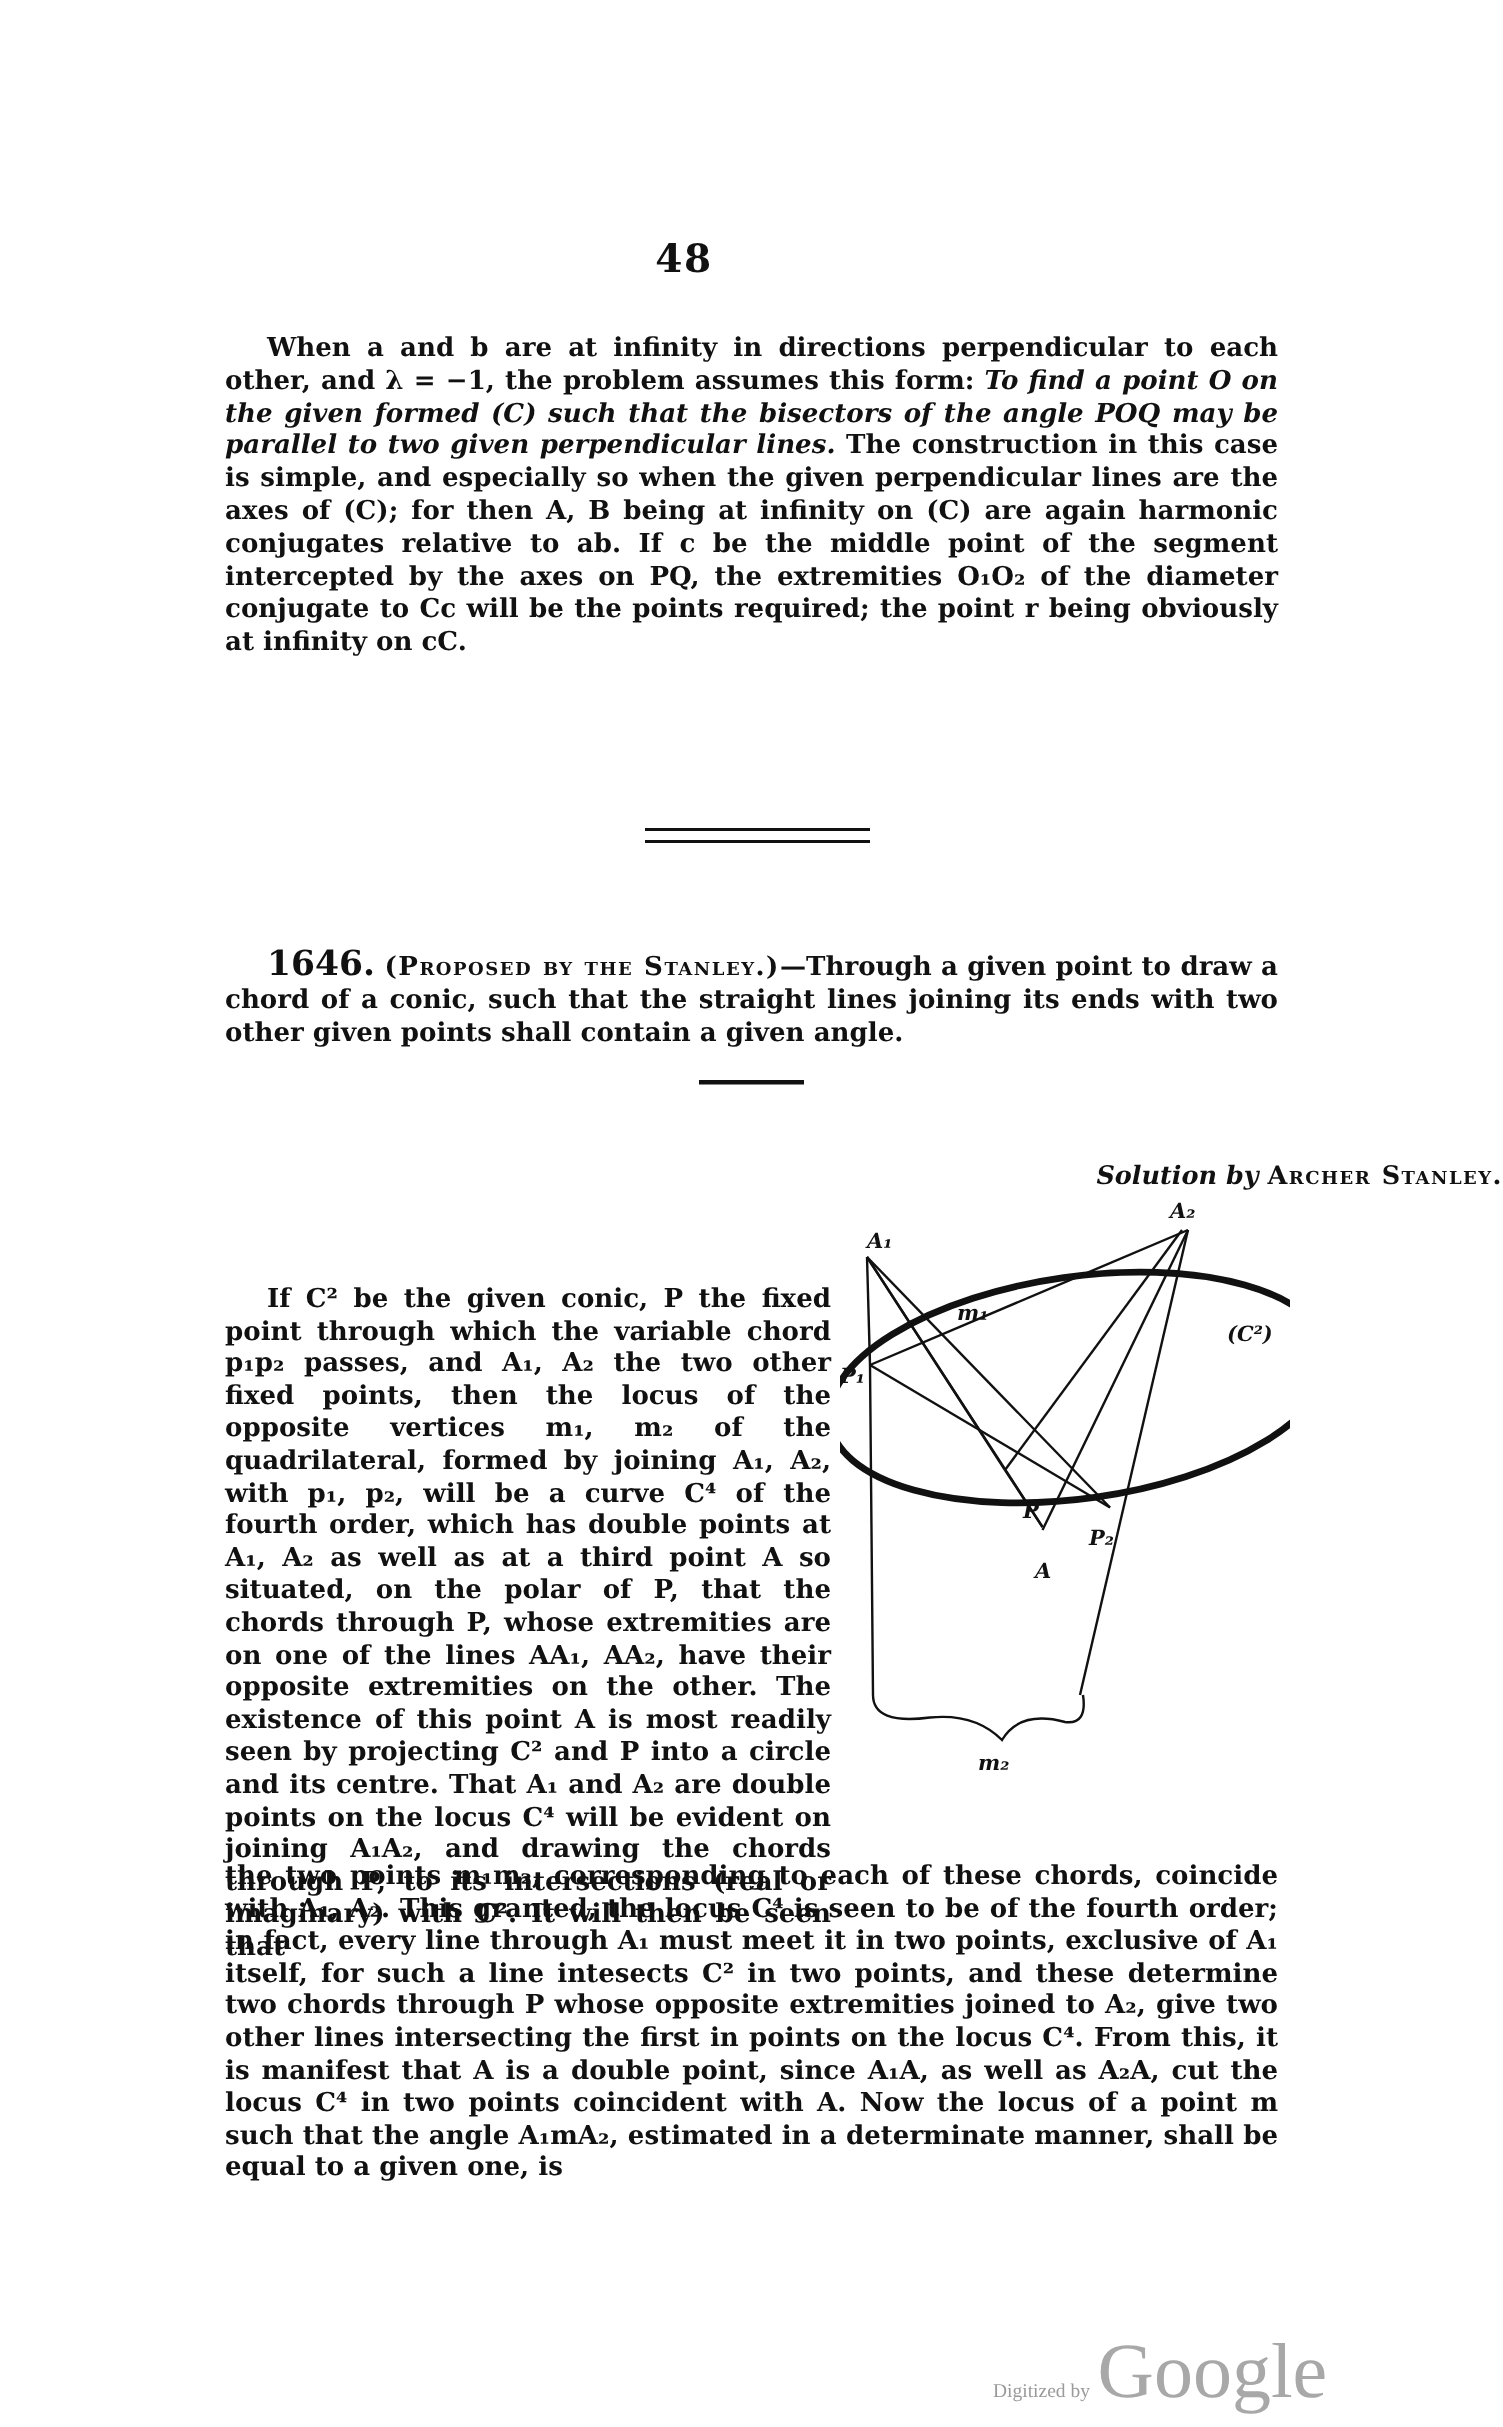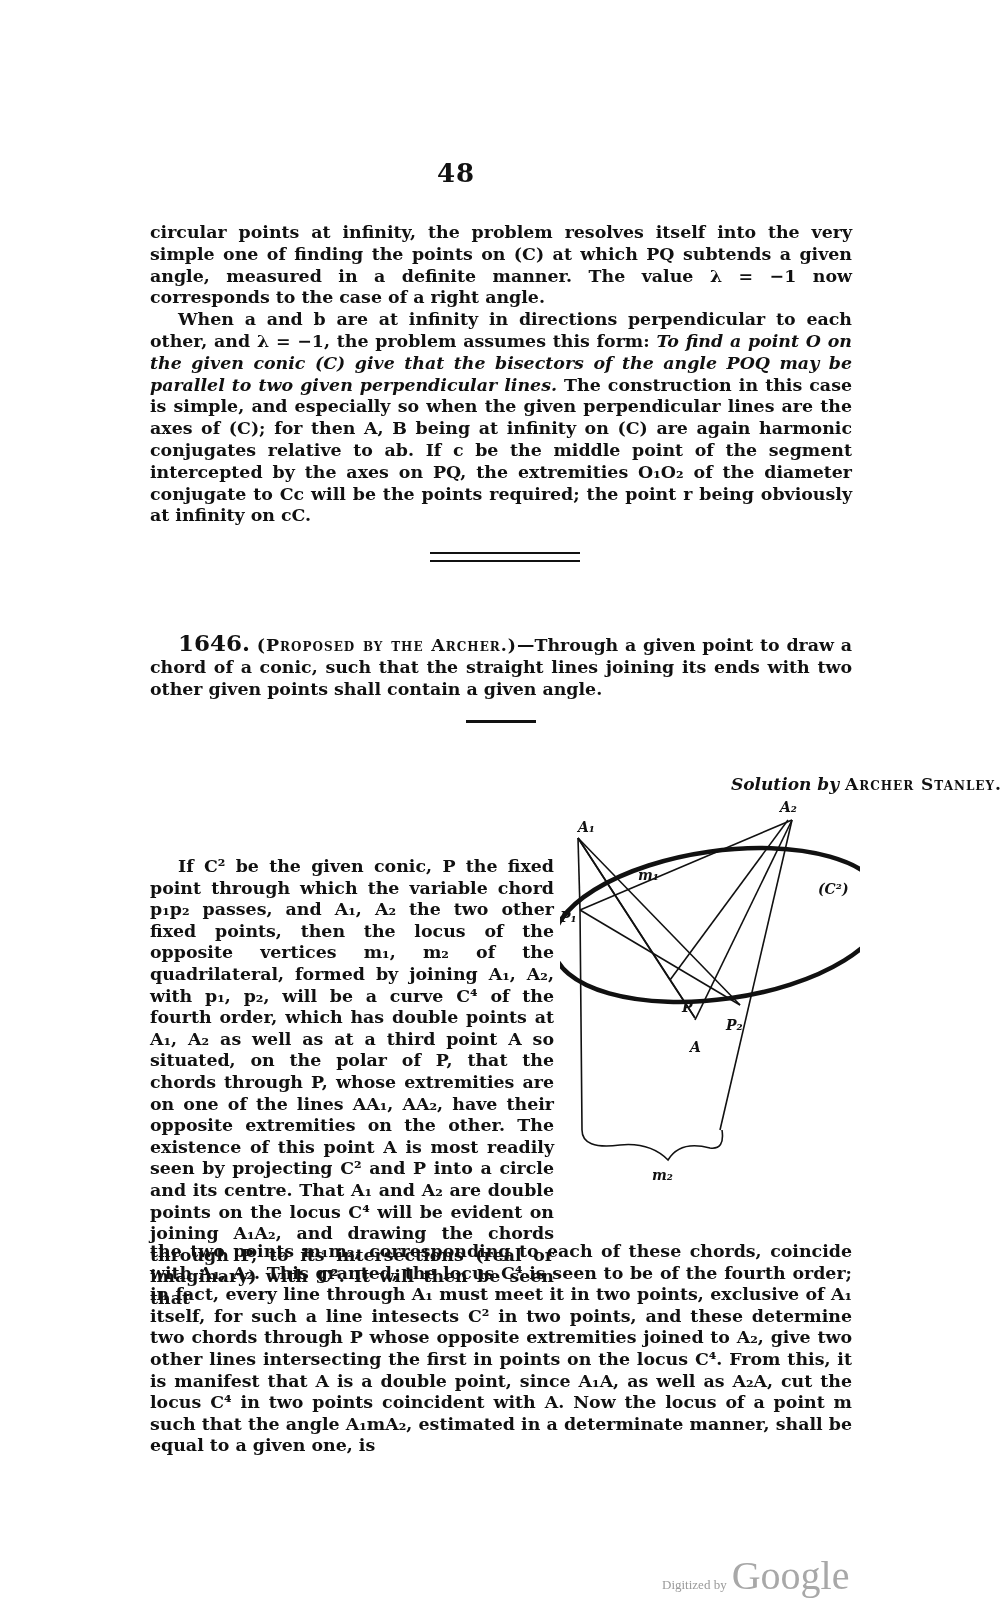--- a/index.html
+++ b/index.html
@@ -19,41 +19,40 @@
   .sol-heading { position:absolute; top:774px; left:0; width:1002px; text-align:right;
          font-size:17px; font-weight:bold; }
   .col { position:absolute; left:150px; width:404px; font-size:17.4px; line-height:21.6px;
          font-weight:bold; text-align:justify;margin-top:48px; }
   .full { position:absolute; left:150px; width:702px; font-size:17.4px; line-height:21.6px;
          font-weight:bold; text-align:justify; }
   .num { font-weight:bold; font-size:23px; }
   .figure { position:absolute; left:560px; top:790px; width:300px; height:420px; }
   .watermark { position:absolute; left:662px; top:1552px; color:#9a9a9a; }
   .wm-small { font-family:Liberation Serif, serif; font-size:13px; }
-  .wm-big { font-family:"Liberation Serif",serif; font-size:40px; color:#a8a8a8; }
+  .wm-big { font-family:"Liberation Serif",serif; font-size:52px; color:#a8a8a8; }
 </style>
 </head>
 <body>
 
 <div class="page-number">48</div>
 
 <div class="block" style="top:222px;">
-  <p class="para">circular points at infinity, the problem resolves itself into the very simple one of finding the points on (C) at which PQ subtends a given angle, measured in a definite manner. The value λ = −1 now corresponds to the case of a right angle.</p>
   <p class="para indent">
     <span>When a and b are at infinity in directions perpendicular to each other, and λ = −1, the problem assumes this form:</span>
-    <i>To find a point O on the given conic (C) give that the bisectors of the angle POQ may be parallel to two given perpendicular lines.</i>
+    <i>To find a point O on the given formed (C) such that the bisectors of the angle POQ may be parallel to two given perpendicular lines.</i>
     <span>The construction in this case is simple, and especially so when the given perpendicular lines are the axes of (C); for then A, B being at infinity on (C) are again harmonic conjugates relative to ab. If c be the middle point of the segment intercepted by the axes on PQ, the extremities O₁O₂ of the diameter conjugate to Cc will be the points required; the point r being obviously at infinity on cC.</span>
   </p>
 </div>
 
 <div class="rule-double" style="top:552px;"></div>
 
 <div class="block indent" style="top:632px;">
   <span class="num">1646.</span>
-  <span class="sc">(Proposed by the Archer.)</span><span>—Through a given point to draw a chord of a conic, such that the straight lines joining its ends with two other given points shall contain a given angle.</span>
+  <span class="sc">(Proposed by the Stanley.)</span><span>—Through a given point to draw a chord of a conic, such that the straight lines joining its ends with two other given points shall contain a given angle.</span>
 </div>
 
 <div class="rule-single" style="top:720px;"></div>
 
 <div class="sol-heading">
   <i>Solution by</i>
   <span class="sc">Archer Stanley.</span>
 </div>
 
 <div class="col indent" style="top:808px;">If C² be the given conic, P the fixed point through which the variable chord p₁p₂ passes, and A₁, A₂ the two other fixed points, then the locus of the opposite vertices m₁, m₂ of the quadrilateral, formed by joining A₁, A₂, with p₁, p₂, will be a curve C⁴ of the fourth order, which has double points at A₁, A₂ as well as at a third point A so situated, on the polar of P, that the chords through P, whose extremities are on one of the lines AA₁, AA₂, have their opposite extremities on the other. The existence of this point A is most readily seen by projecting C² and P into a circle and its centre. That A₁ and A₂ are double points on the locus C⁴ will be evident on joining A₁A₂, and drawing the chords through P, to its intersections (real or imaginary) with C². It will then be seen that</div>

